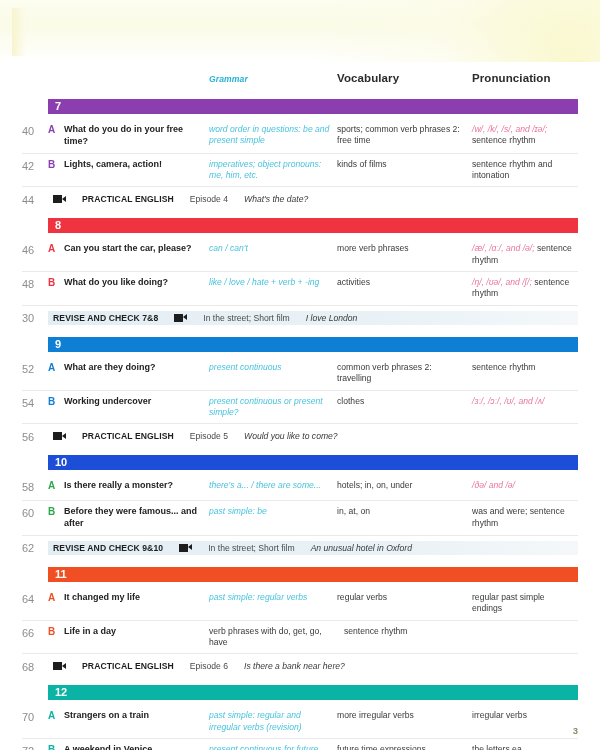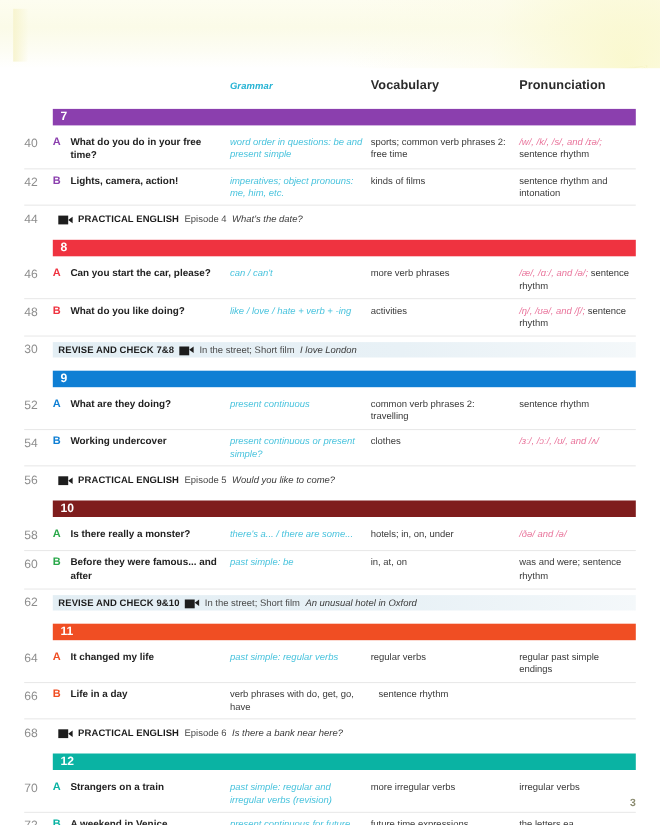--- a/index.html
+++ b/index.html
@@ -132,24 +132,24 @@
 
   
   .special {
     display: flex;
     align-items: center;
     padding: 5px 0 5px 0;
     min-height: 20px;
   }
   .special-body {
     display: flex;
-    align-items: flex-end;
+    align-items: center;
     flex: 1;
     padding: 2px 4px 2px 5px;
-    gap: 5px;
+    gap: 16px;
   }
   .special.revise .special-body {
     background: linear-gradient(to right, #e3eef4 0%, #e8f1f6 60%, #f4f8fa 100%);
   }
   .tag {
     font-size: 8.6px;
     font-weight: bold;
     color: #1d1d1d;
     letter-spacing: 0.1px;
     white-space: nowrap;
@@ -294,21 +294,21 @@
       </div>
       <div class="special practical">
         <div class="col-num pg">56</div>
         <div class="special-body">
           <span class="cam"></span>
           <span class="tag">PRACTICAL ENGLISH</span>
           <span class="ep">Episode 5</span>
           <span class="ep-title">Would you like to come?</span>
         </div>
       </div>
-      <div class="unit-banner" style="background: #7f1d1d;">
+      <div class="unit-banner" style="background: #1d4ed8;">
         <span class="unit-num">10</span>
       </div>
       <div class="lesson">
         <div class="col-num pg">58</div>
         <div class="col-let letter" style="color: rgb(42, 168, 74);">A</div>
         <div class="col-title title">Is there really a monster?</div>
         <div class="col-gram gram">there's a... / there are some...</div>
         <div class="col-vocab vocab">hotels; in, on, under</div>
         <div class="col-pron pron"><span class="ipa">/ðə/ and /ə/</span><span></span></div>
       </div>

